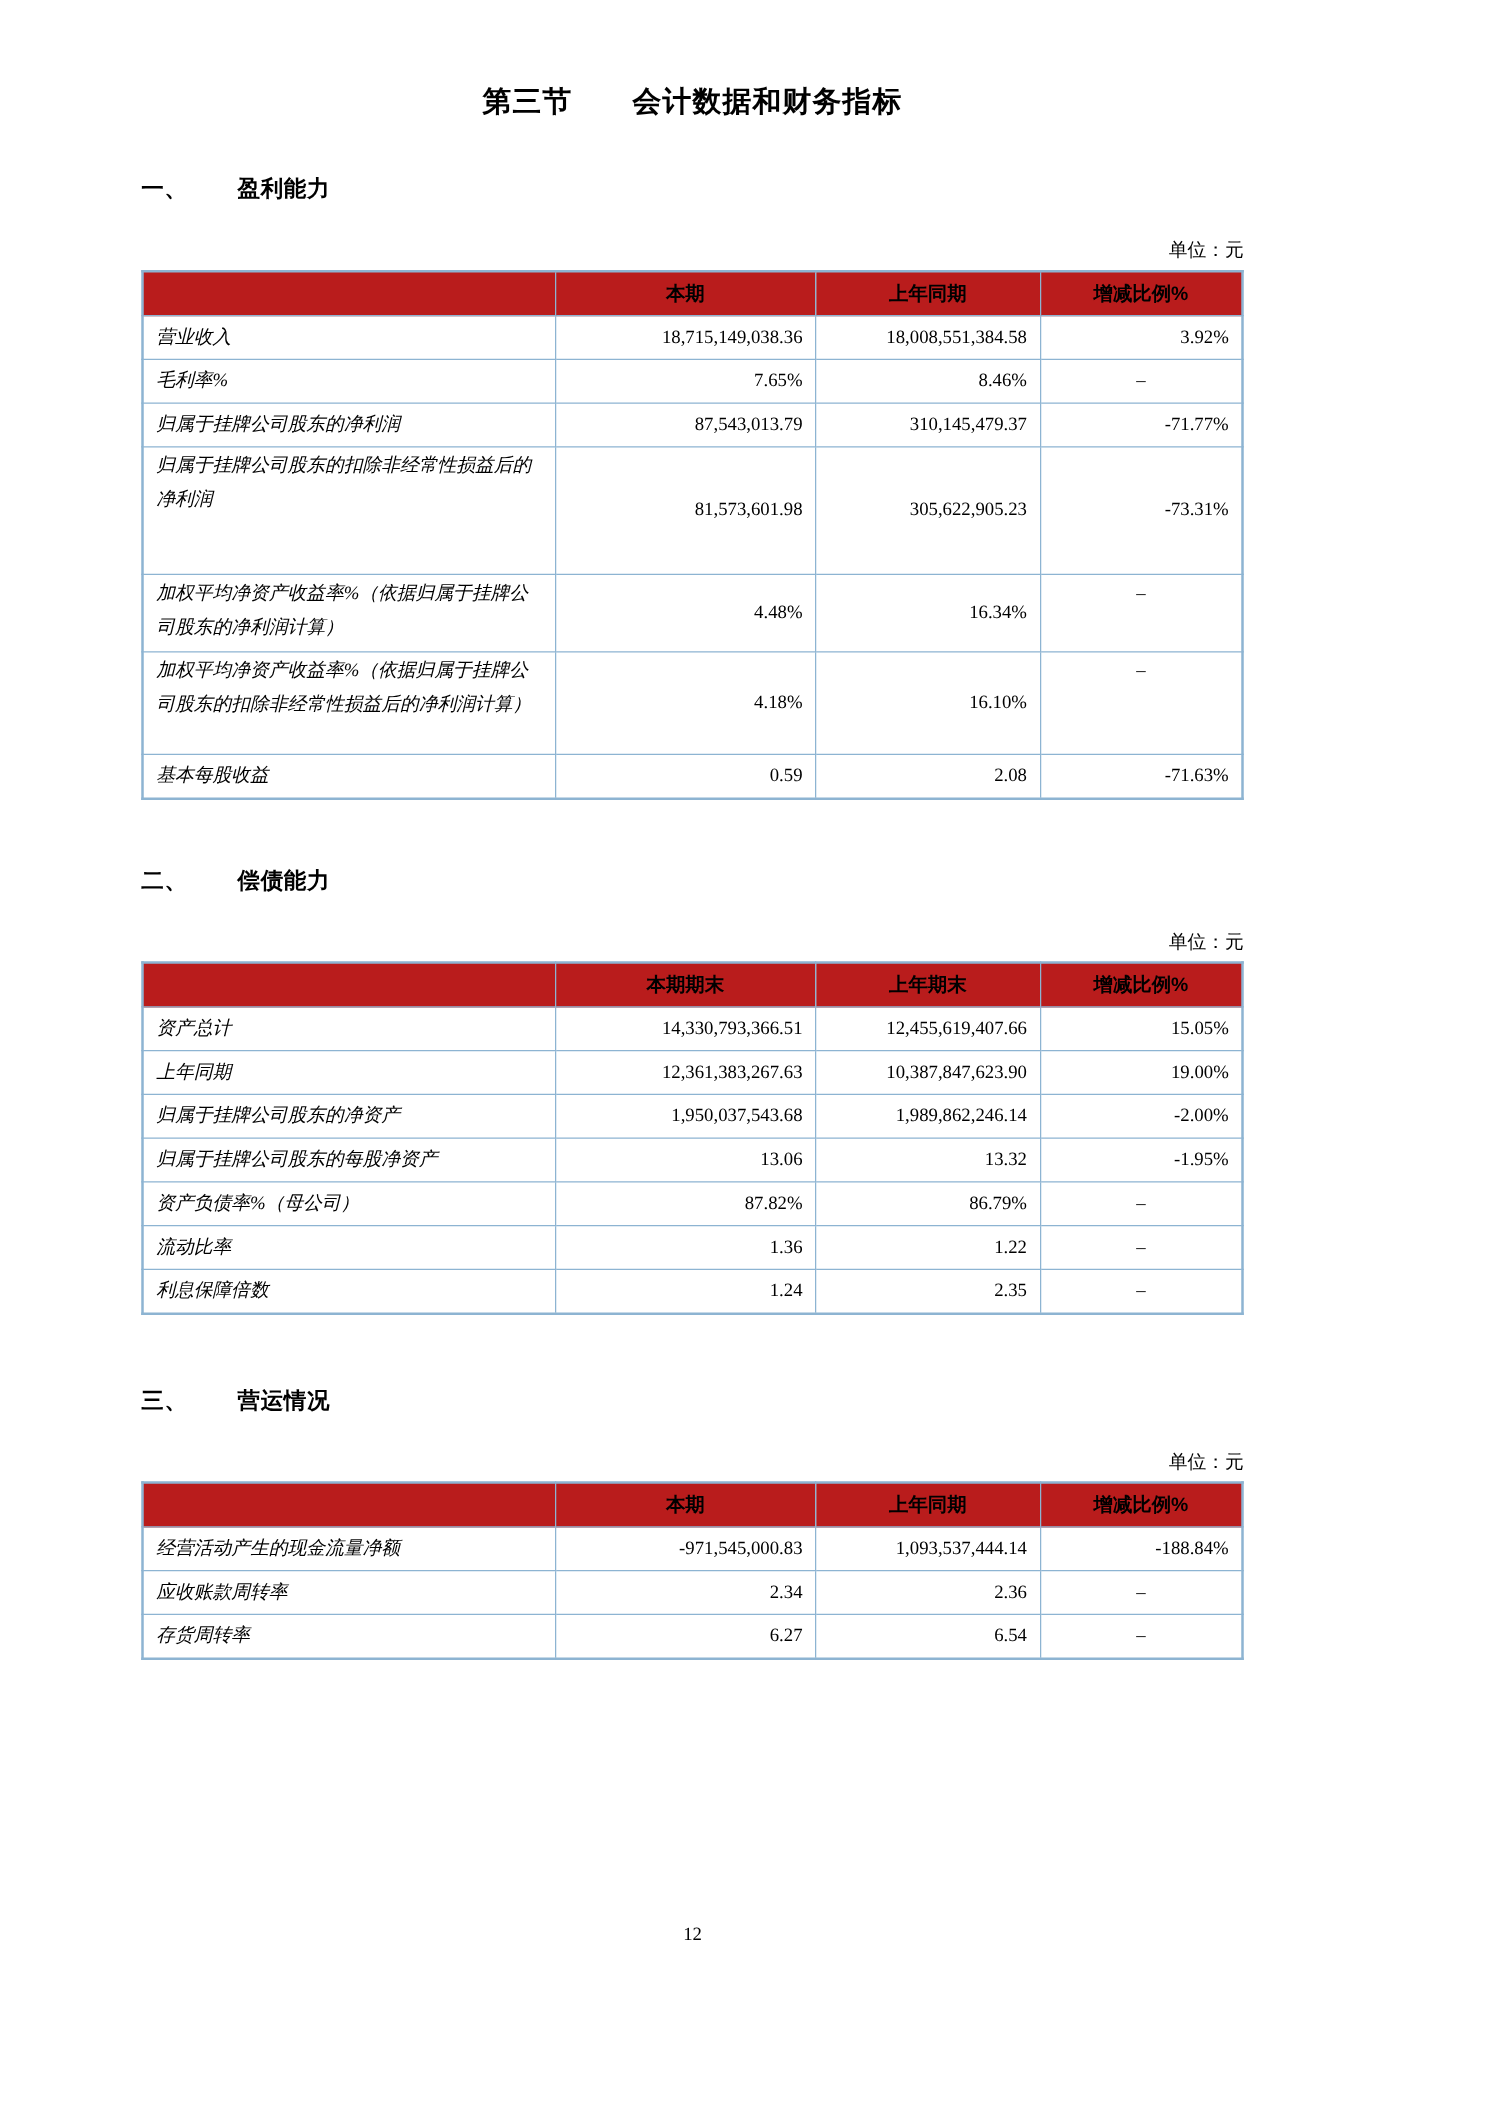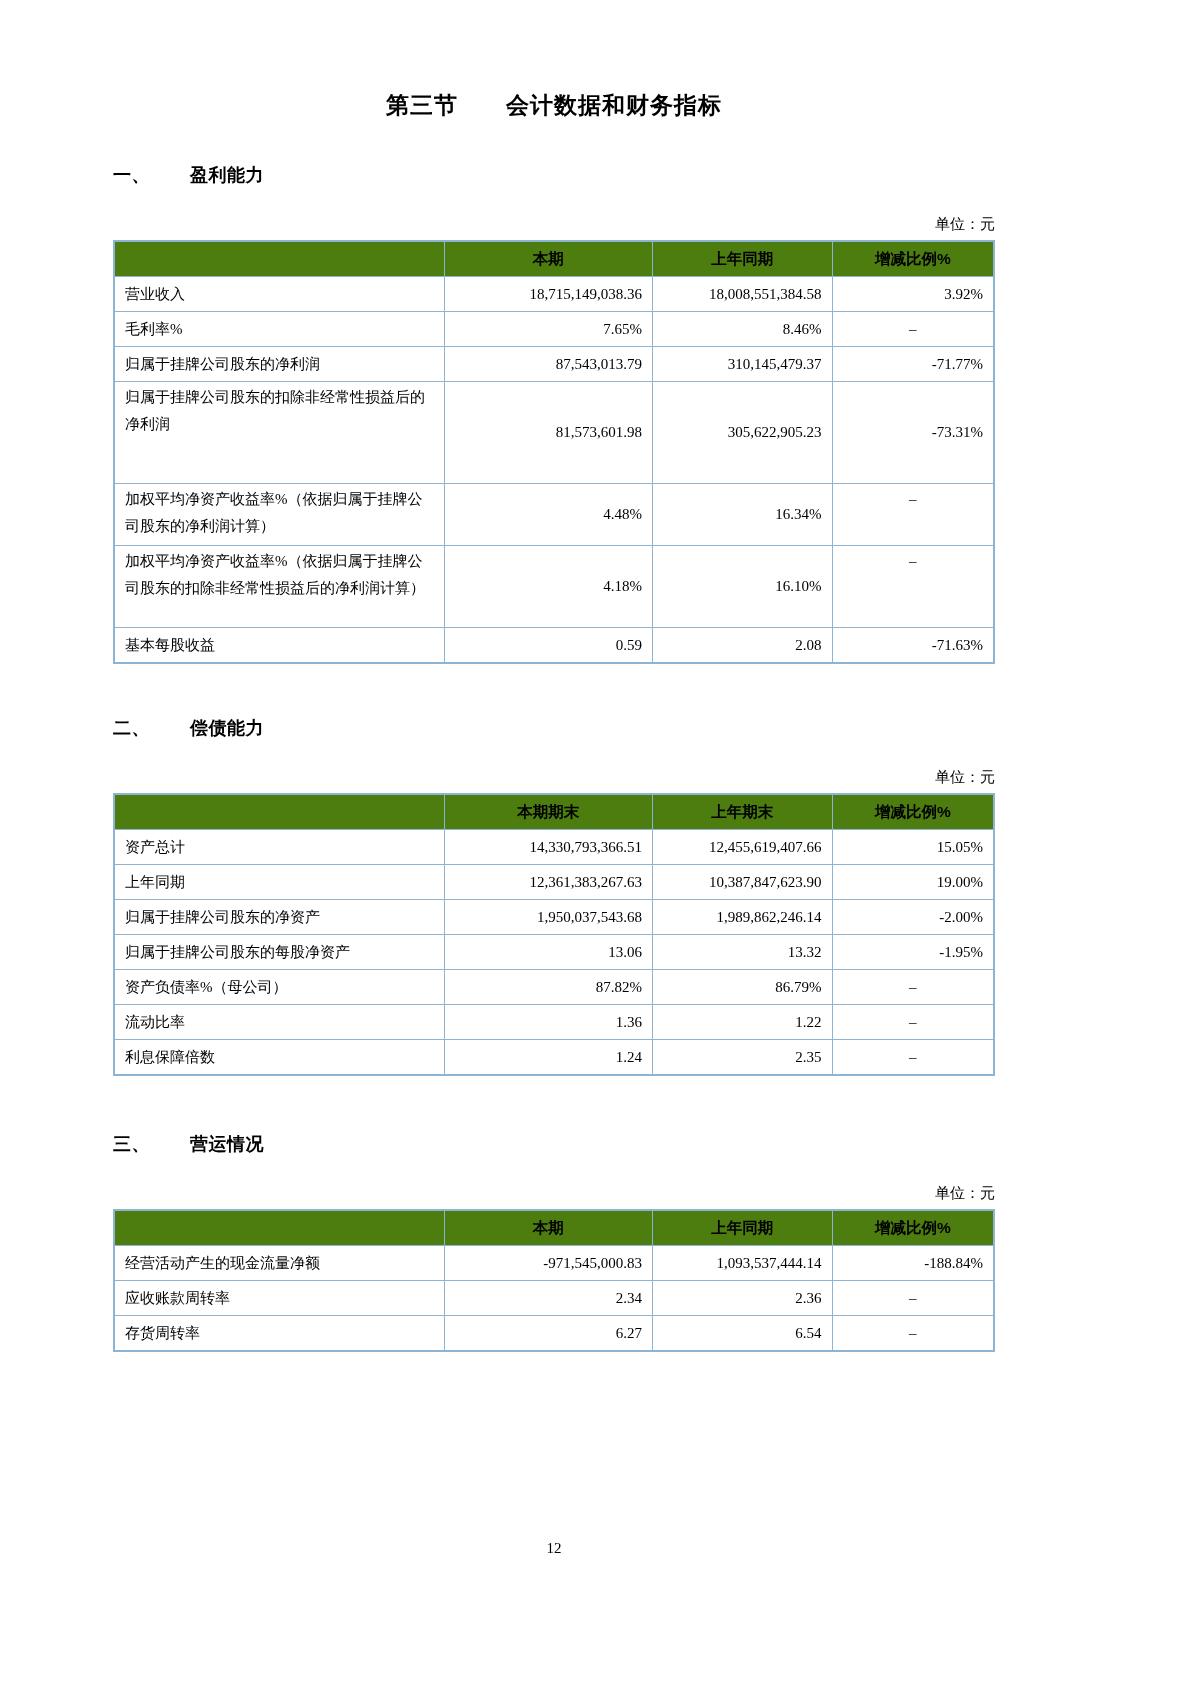--- a/index.html
+++ b/index.html
@@ -17,21 +17,21 @@
     color: #000000;
   }
   .content {
     position: absolute;
     left: 113px;
     top: 0;
     width: 882px;
   }
   .doc-title {
     margin: 0;
-    padding-top: 90px;
+    padding-top: 66px;
     text-align: center;
     font-family: Liberation Sans, sans-serif;
     font-weight: bold;
     font-size: 23px;
     letter-spacing: 1px;
     white-space: pre;
   }
   .sec-heading {
     font-family: "Liberation Sans", "DejaVu Sans", sans-serif;
     font-weight: bold;
@@ -53,36 +53,36 @@
     width: 882px;
     border-collapse: collapse;
     table-layout: fixed;
     font-size: 15px;
   }
   table.fin, table.fin th, table.fin td {
     border: 1.5px solid #8db4d2;
   }
   table.fin { border-width: 2px; }
   table.fin th {
-    background: #4d7c0f;
+    background: #b91c1c;
     font-family: "Liberation Sans", "DejaVu Sans", sans-serif;
     font-weight: bold;
     font-size: 15.5px;
     text-align: center;
     height: 30px;
     padding: 2px 6px;
   }
   table.fin td {
     height: 30px;
     padding: 2px 10px;
     line-height: 27px;
     vertical-align: middle;
     overflow: hidden;
   }
-  table.fin td.lbl  { text-align: left; }
+  table.fin td.lbl  { text-align: left; font-style: italic; }
   table.fin td.val  { text-align: right; font-variant-numeric: tabular-nums; }
   table.fin td.dash { text-align: center; }
   table.fin td.top-align { vertical-align: top; }
   table.fin tr.tall td.lbl { vertical-align: top; margin-top: 16px; }
   col.c1 { width: 37.5%; }
   col.c2 { width: 23.7%; }
   col.c3 { width: 20.4%; }
   col.c4 { width: 18.4%; }
   .page-num {
     position: absolute;

